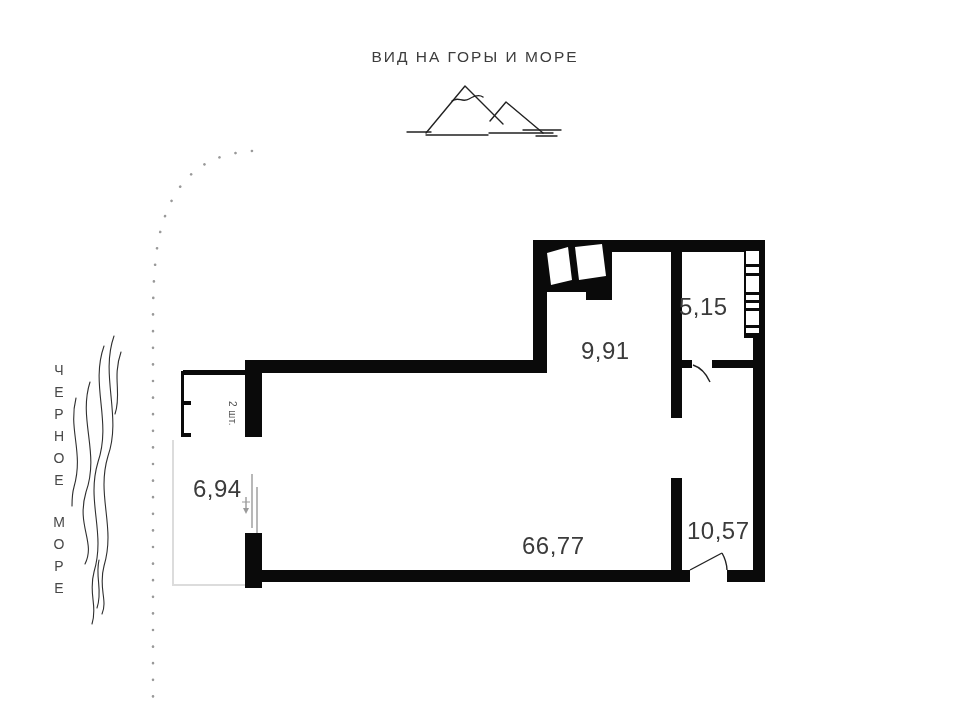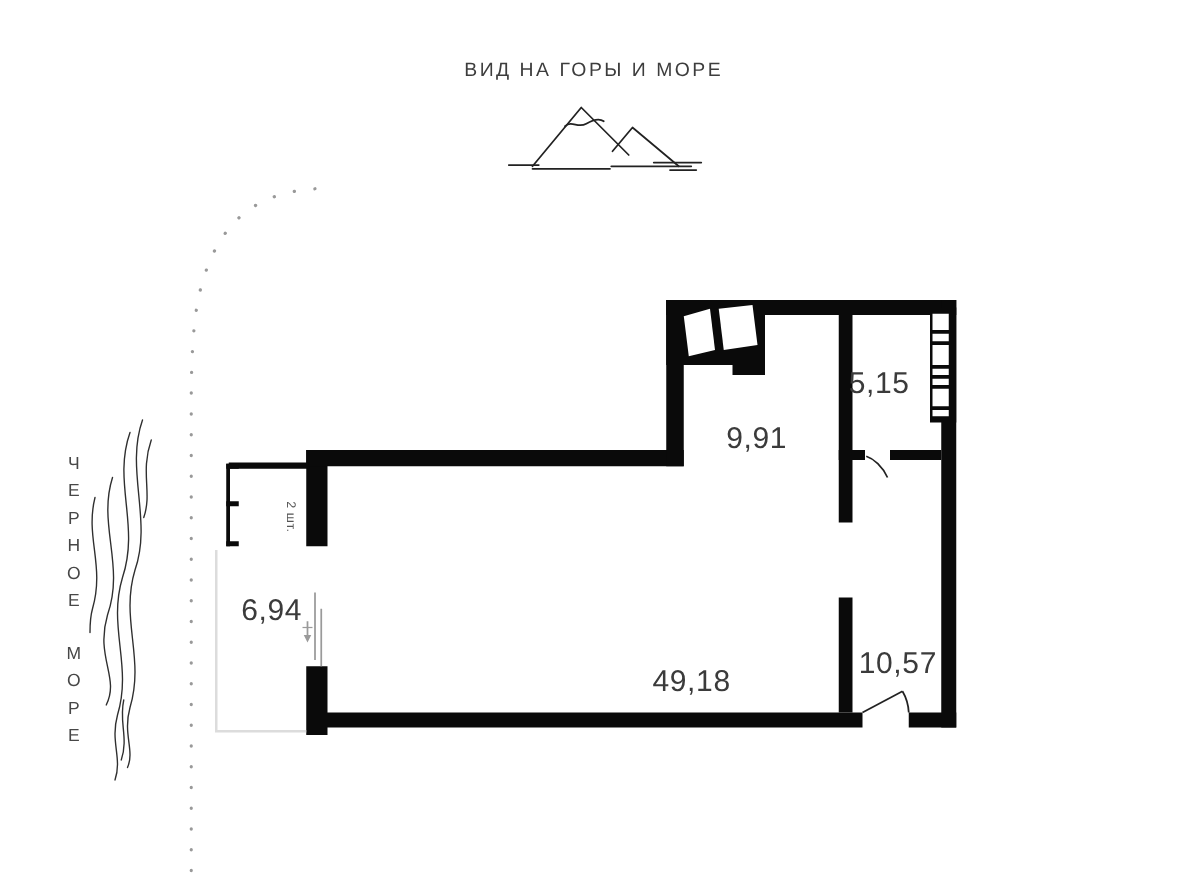--- a/index.html
+++ b/index.html
@@ -130,17 +130,17 @@
 
   <div class="sea-text">
     <span class="sea-word">ЧЕРНОЕ</span>
     <span class="sea-word second">МОРЕ</span>
   </div>
 
   <div class="area-label lbl-balcony">6,94</div>
   <div class="area-label lbl-kitchen">9,91</div>
   <div class="area-label lbl-hall">5,15</div>
   <div class="area-label lbl-corridor">10,57</div>
-  <div class="area-label lbl-living">49,18</div>
+  <div class="area-label lbl-living">66,77</div>
 
   <div class="note-window">2 шт.</div>
 
 </div>
 
 </body></html>

